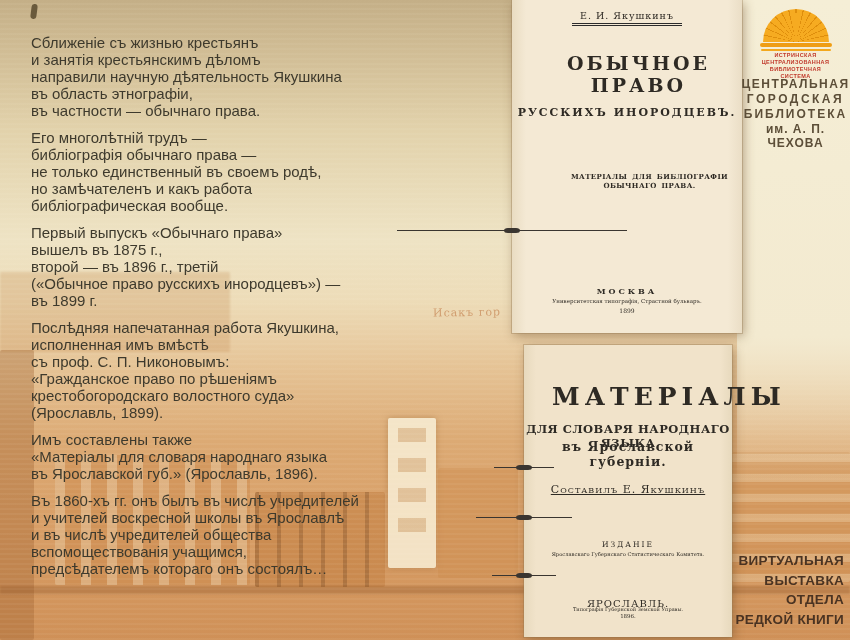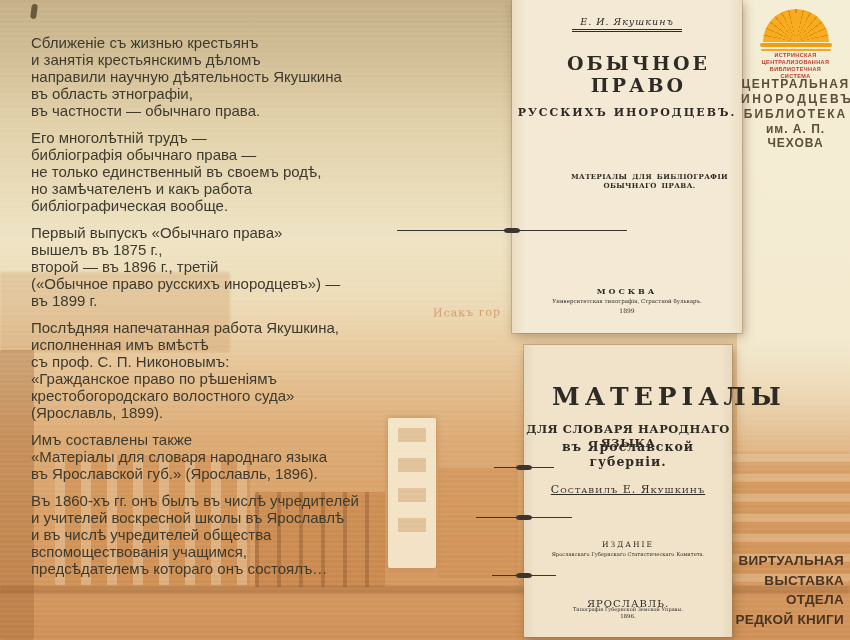--- a/index.html
+++ b/index.html
@@ -40,21 +40,21 @@
 
   
   .book { background:#f3e8d2; box-shadow:0 0 0 1px rgba(150,120,80,.35), 2px 3px 10px rgba(105,70,35,.45);
           font-family:"DejaVu Serif", "Liberation Serif", serif; color:#2e2a24; }
   .book > div { left:0; width:100%; text-align:center; }
   .book1 { left:512px; top:0; width:230px; height:333px;
            background:linear-gradient(90deg,#e9dcc2 0,#f4e9d4 14px,#f4e9d4 216px,#eadec6 230px); }
   .book2 { left:524px; top:345px; width:208px; height:292px;
            background:linear-gradient(90deg,#e7d9bd 0,#f1e3ca 12px,#f1e3ca 196px,#e7d9bd 208px); }
 
-  .b1-author { top:16px; font-style:italic; font-size:9.5px; letter-spacing:1px; }
+  .b1-author { top:10px; font-size:9.5px; letter-spacing:1px; }
   .b1-author span { position:static; display:inline-block; border-bottom:3px double #2b2b2b; padding:0 8px 2px 8px; }
   .b1-title    { top:52px;  font-weight:bold; font-size:19px; letter-spacing:3px;padding-left:23px; }
   .b1-subtitle { top:106px; font-weight:bold; font-size:11px; letter-spacing:2px; }
   .b1-series   { top:172px; font-weight:bold; font-size:7px; letter-spacing:.4px; word-spacing:2px;padding-left:45px; }
   .b1-city     { top:286px; font-weight:bold; font-size:8px; letter-spacing:3px; }
   .b1-printer  { top:298px; font-size:5.5px; }
   .b1-year     { top:307px; font-size:6px; }
 
   .b2-title    { top:37px;  font-weight:bold; font-size:25px; letter-spacing:5px;margin-left:28px; }
   .b2-sub1     { top:77px;  font-weight:bold; font-size:11.5px; letter-spacing:.5px; }
@@ -172,21 +172,21 @@
     <div class="b2-year">1896.</div>
   </div>
 
   <div class="logo">
     <div class="fan"></div>
     <div class="fan-base"></div>
     <div class="sys">ИСТРИНСКАЯ ЦЕНТРАЛИЗОВАННАЯ
 БИБЛИОТЕЧНАЯ
 СИСТЕМА</div>
     <div class="lib l1">ЦЕНТРАЛЬНАЯ</div>
-    <div class="lib l2">ИНОРОДЦЕВЪ</div>
+    <div class="lib l2">ГОРОДСКАЯ</div>
     <div class="lib l3">БИБЛИОТЕКА</div>
     <div class="lib l4">им. А. П. ЧЕХОВА</div>
   </div>
 
   <div class="footer">ВИРТУАЛЬНАЯ
 ВЫСТАВКА
 ОТДЕЛА
 РЕДКОЙ КНИГИ</div>
 
 </div>

